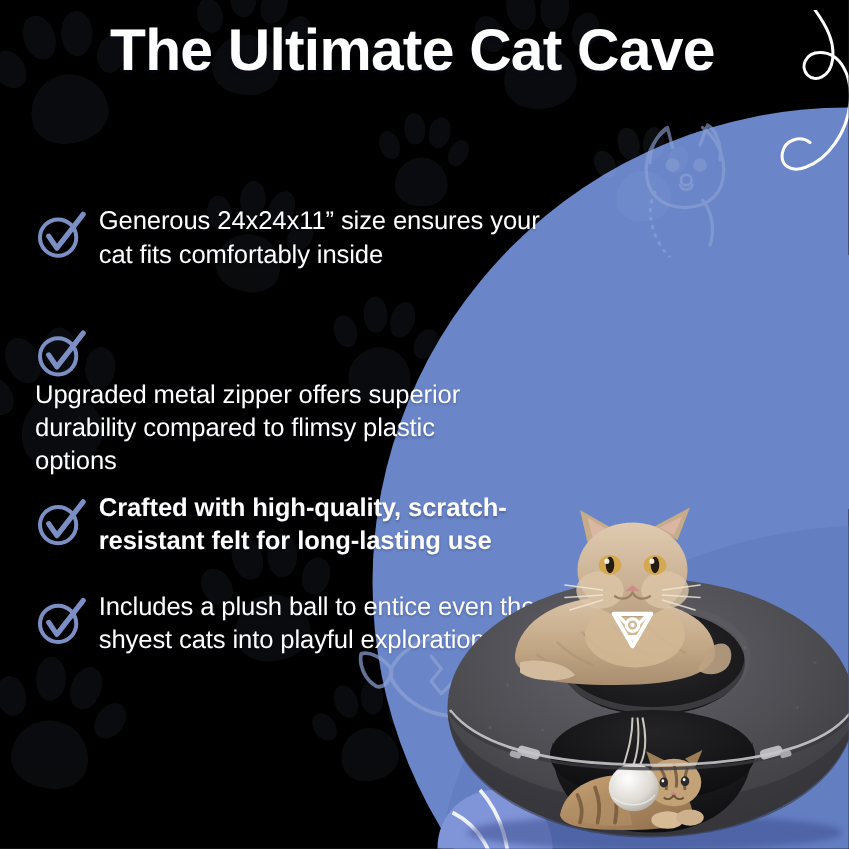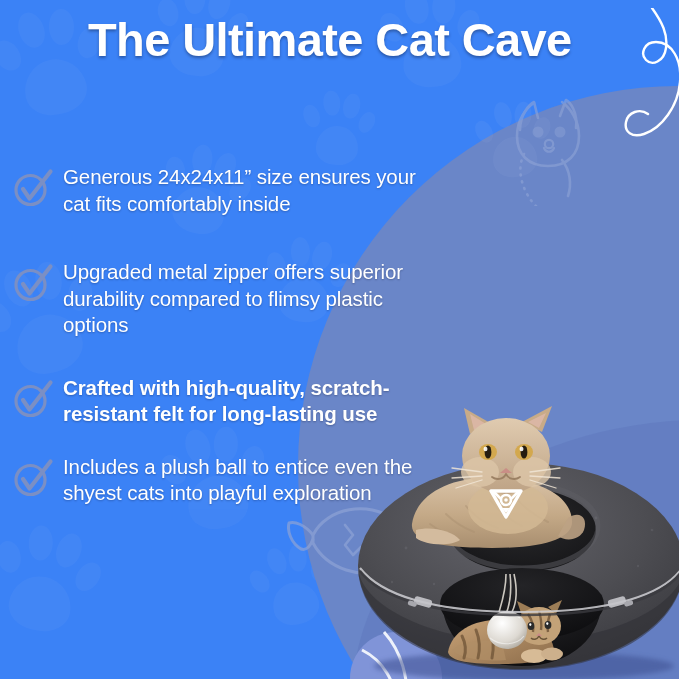--- a/index.html
+++ b/index.html
@@ -5,21 +5,21 @@
   html, body {
     margin: 0;
     padding: 0;
     background: #222;
   }
   #infographic {
     position: relative;
     width: 679px;
     height: 679px;
     overflow: hidden;
-    background: #3b82f6;
+    background: #000000;
     font-family: "Liberation Sans", sans-serif;
     -webkit-font-smoothing: antialiased;
   }
 
   
   .bg-layer {
     position: absolute;
     inset: 0;
     pointer-events: none;
   }
@@ -117,40 +117,40 @@
     position: absolute;
     left: 0;
     top: 164px;
     width: 440px;
     z-index: 7;
   }
   .feature {
     position: relative;
     display: flex;
     align-items: flex-start;
-    padding-left: 12px;
+    padding-left: 28px;
     margin-bottom: 22px;
   }
   .feature .check {
     flex: 0 0 auto;
     width: 42px;
     height: 40px;
     margin-top: 4px;
     margin-right: 9px;
   }
   .feature .ftext {
     color: #ffffff;
     font-size: 20.5px;
     line-height: 26.5px;
     letter-spacing: -0.1px;
     max-width: 370px;
     text-shadow: 0 1px 2px rgba(10,18,45,0.30);
   }
   .f0 { margin-bottom: 42px; }
-  .f1 { margin-bottom: 36px; }
+  .f1 { margin-bottom: 11px; flex-direction: column; }
   .f2 { margin-bottom: 30px; }
   .f3 { margin-bottom: 26px; font-weight: bold; }
 
   
   .product {
     position: absolute;
     left: 356px;
     top: 398px;
     width: 330px;
     height: 282px;

